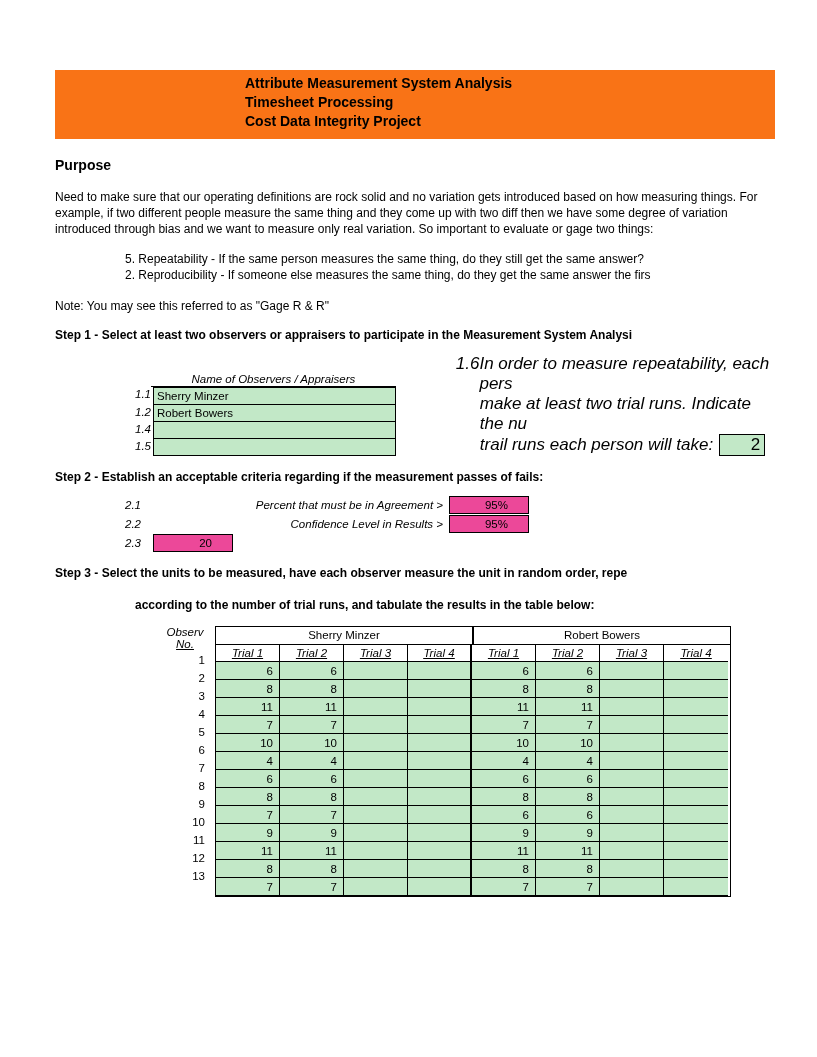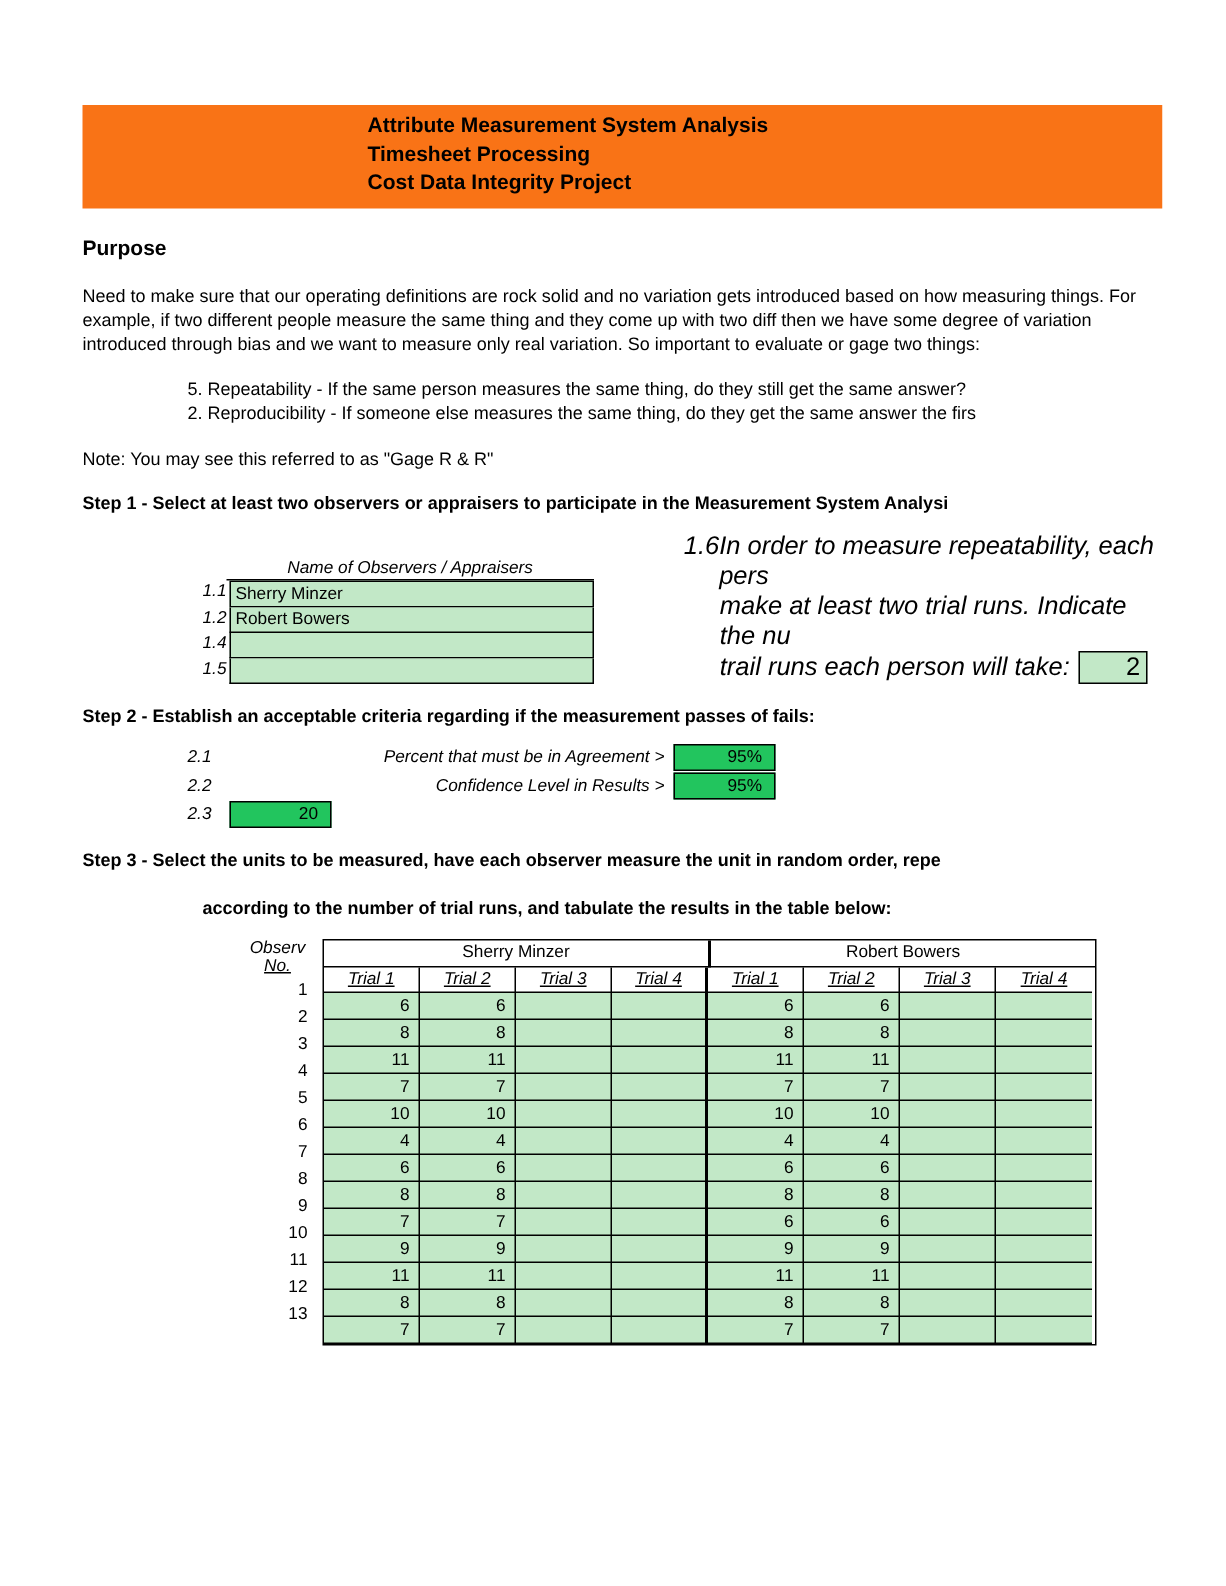--- a/index.html
+++ b/index.html
@@ -101,25 +101,25 @@
     text-align: right;
     padding-right: 4px;
     font-style: normal;
   }
   .crit-block { margin-left: 70px; font-style: italic; font-size: 11.5px; }
   .crit-row { display: flex; align-items: center; margin-bottom: 1px; }
   .crit-num { width: 28px; }
   .crit-label { width: 290px; text-align: right; padding-right: 6px; }
   .crit-label.long { width: 352px; }
   .crit-box {
-    background: #22c55e;
+    background: #ec4899;
     border: 1px solid #000;
     width: 58px;
     text-align: right;
-    padding-right: 8px;
+    padding-right: 20px;
     font-style: normal;
     height: 16px;
     line-height: 16px;
   }
   .results-wrap { display: flex; margin-left: 100px; }
   .res-left { width: 60px; }
   .res-left .hdr1 { font-style: italic; font-size: 11.5px; text-align: center; }
   .res-left .hdr2 { font-style: italic; text-decoration: underline; font-size: 11.5px; text-align: center; margin-bottom: 1px; }
   .res-left .rn { text-align: right; padding-right: 10px; font-size: 11.5px; height: 18px; line-height: 18px; }
   .res-grid { border: 1px solid #000; }
@@ -127,21 +127,21 @@
   .res-obs {
     width: 256px;
     text-align: center;
     font-size: 11.5px;
     border-right: 2px solid #000;
     border-bottom: 1px solid #000;
     height: 17px;
     line-height: 17px;
   }
   .res-obs.last { border-right: none; }
-  .res-trial-row { display: flex; }
+  .res-trial-row { display: flex; text-decoration: underline; }
   .res-trial {
     width: 64px;
     text-align: center;
     font-style: italic;
     text-decoration: underline;
     font-size: 11.5px;
     border-right: 1px solid #000;
     border-bottom: 1px solid #000;
     height: 17px;
     line-height: 17px;

